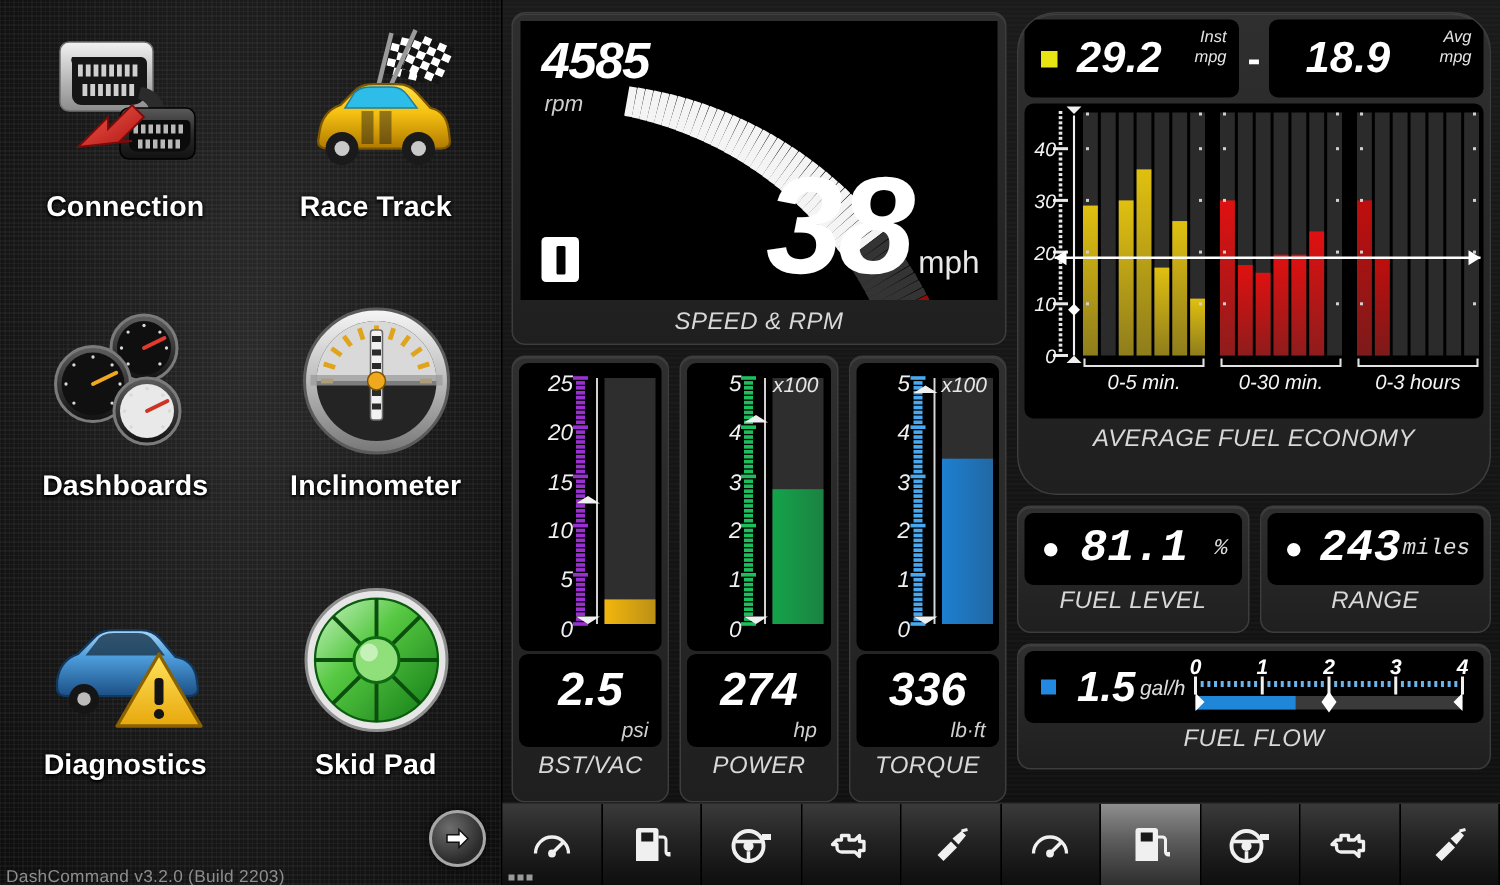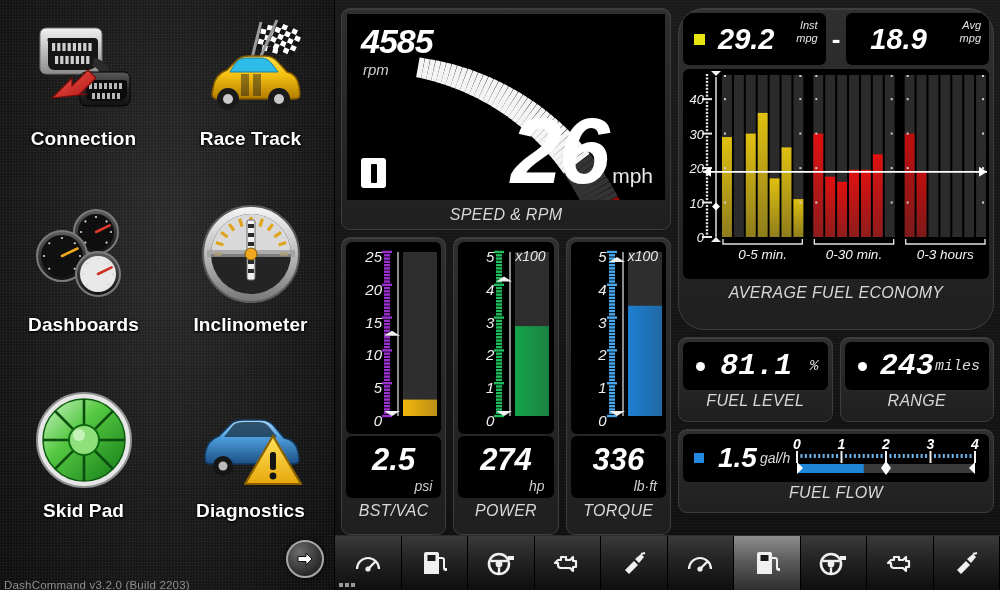--- a/index.html
+++ b/index.html
@@ -364,44 +364,20 @@
               <rect x="51" y="60" width="6" height="4" fill="#2a2a2a"></rect>
               <rect x="51" y="69" width="6" height="4" fill="#2a2a2a"></rect>
               <rect x="10" y="50" width="88" height="7" fill="#9b9b9b" opacity=".75"></rect>
               <circle cx="54" cy="54" r="6" fill="#f0a81e" stroke="#7a5400"></circle>
             </svg></div>
           <div class="launch-label">Inclinometer</div>
         </div>
         <div class="launch-cell">
           <div class="launch-icon"><svg width="108" height="108" viewBox="0 0 108 108">
               <defs>
-                <linearGradient id="gGr" x1="0" y1="0" x2="1" y2="1">
-                  <stop offset="0" stop-color="#cdf5c8"></stop>
-                  <stop offset="0.4" stop-color="#56c842"></stop>
-                  <stop offset="1" stop-color="#117a15"></stop>
-                </linearGradient>
-              </defs>
-              <circle cx="54" cy="54" r="47" fill="#e6e6e6" stroke="#8f8f8f" stroke-width="2"></circle>
-              <circle cx="54" cy="54" r="41" fill="url(#gGr)" stroke="#0c5c10" stroke-width="1.5"></circle>
-              <line x1="67" y1="54" x2="95" y2="54" stroke="#0b4f0e" stroke-width="2.6"></line>
-              <line x1="63.19238815542512" y1="63.19238815542512" x2="82.99137802864846" y2="82.99137802864844" stroke="#0b4f0e" stroke-width="2.6"></line>
-              <line x1="54" y1="67" x2="54" y2="95" stroke="#0b4f0e" stroke-width="2.6"></line>
-              <line x1="44.80761184457488" y1="63.19238815542512" x2="25.008621971351555" y2="82.99137802864846" stroke="#0b4f0e" stroke-width="2.6"></line>
-              <line x1="41" y1="54" x2="13" y2="54.00000000000001" stroke="#0b4f0e" stroke-width="2.6"></line>
-              <line x1="44.80761184457488" y1="44.80761184457488" x2="25.008621971351545" y2="25.008621971351555" stroke="#0b4f0e" stroke-width="2.6"></line>
-              <line x1="54" y1="41" x2="53.99999999999999" y2="13" stroke="#0b4f0e" stroke-width="2.6"></line>
-              <line x1="63.192388155425114" y1="44.80761184457488" x2="82.99137802864844" y2="25.008621971351545" stroke="#0b4f0e" stroke-width="2.6"></line>
-              <circle cx="54" cy="54" r="15" fill="#8fe07a" stroke="#0e6b12" stroke-width="2"></circle>
-              <circle cx="49" cy="49" r="6" fill="#d8f7cf" opacity=".75"></circle>
-            </svg></div>
-          <div class="launch-label">Skid Pad</div>
-        </div>
-        <div class="launch-cell">
-          <div class="launch-icon"><svg width="108" height="108" viewBox="0 0 108 108">
-              <defs>
                 <linearGradient id="gBlu" x1="0" y1="0" x2="0" y2="1">
                   <stop offset="0" stop-color="#a8d6f7"></stop>
                   <stop offset="0.4" stop-color="#4e9edd"></stop>
                   <stop offset="1" stop-color="#1b4f85"></stop>
                 </linearGradient>
                 <linearGradient id="gYel" x1="0" y1="0" x2="0" y2="1">
                   <stop offset="0" stop-color="#ffe45c"></stop>
                   <stop offset="1" stop-color="#e8a70c"></stop>
                 </linearGradient>
               </defs>
@@ -410,20 +386,44 @@
               <circle cx="26" cy="80" r="10" fill="#151515"></circle>
               <circle cx="26" cy="80" r="4.5" fill="#bbb"></circle>
               <circle cx="76" cy="80" r="10" fill="#151515"></circle>
               <circle cx="76" cy="80" r="4.5" fill="#bbb"></circle>
               <path d="M76 50 L104 98 H48 Z" fill="url(#gYel)" stroke="#8a6000" stroke-width="2.2" stroke-linejoin="round"></path>
               <rect x="73" y="66" width="6" height="18" rx="2.5" fill="#141414"></rect>
               <circle cx="76" cy="90" r="3.4" fill="#141414"></circle>
             </svg></div>
           <div class="launch-label">Diagnostics</div>
         </div>
+        <div class="launch-cell">
+          <div class="launch-icon"><svg width="108" height="108" viewBox="0 0 108 108">
+              <defs>
+                <linearGradient id="gGr" x1="0" y1="0" x2="1" y2="1">
+                  <stop offset="0" stop-color="#cdf5c8"></stop>
+                  <stop offset="0.4" stop-color="#56c842"></stop>
+                  <stop offset="1" stop-color="#117a15"></stop>
+                </linearGradient>
+              </defs>
+              <circle cx="54" cy="54" r="47" fill="#e6e6e6" stroke="#8f8f8f" stroke-width="2"></circle>
+              <circle cx="54" cy="54" r="41" fill="url(#gGr)" stroke="#0c5c10" stroke-width="1.5"></circle>
+              <line x1="67" y1="54" x2="95" y2="54" stroke="#0b4f0e" stroke-width="2.6"></line>
+              <line x1="63.19238815542512" y1="63.19238815542512" x2="82.99137802864846" y2="82.99137802864844" stroke="#0b4f0e" stroke-width="2.6"></line>
+              <line x1="54" y1="67" x2="54" y2="95" stroke="#0b4f0e" stroke-width="2.6"></line>
+              <line x1="44.80761184457488" y1="63.19238815542512" x2="25.008621971351555" y2="82.99137802864846" stroke="#0b4f0e" stroke-width="2.6"></line>
+              <line x1="41" y1="54" x2="13" y2="54.00000000000001" stroke="#0b4f0e" stroke-width="2.6"></line>
+              <line x1="44.80761184457488" y1="44.80761184457488" x2="25.008621971351545" y2="25.008621971351555" stroke="#0b4f0e" stroke-width="2.6"></line>
+              <line x1="54" y1="41" x2="53.99999999999999" y2="13" stroke="#0b4f0e" stroke-width="2.6"></line>
+              <line x1="63.192388155425114" y1="44.80761184457488" x2="82.99137802864844" y2="25.008621971351545" stroke="#0b4f0e" stroke-width="2.6"></line>
+              <circle cx="54" cy="54" r="15" fill="#8fe07a" stroke="#0e6b12" stroke-width="2"></circle>
+              <circle cx="49" cy="49" r="6" fill="#d8f7cf" opacity=".75"></circle>
+            </svg></div>
+          <div class="launch-label">Skid Pad</div>
+        </div>
       </div>
     <div class="version-text">DashCommand v3.2.0 (Build 2203)</div>
     <div class="next-btn">
       <svg width="22" height="22" viewBox="0 0 22 22">
         <path d="M4 8.5 h8 V5 l6 6 -6 6 v-3.5 H4 z" fill="#fff" stroke="#111" stroke-width="1"></path>
       </svg>
     </div>
   </div>
 
   <div id="dash">
@@ -619,21 +619,21 @@
                 </g>
                 <g transform="rotate(84 278.63047384206834 273.86788418308663)">
                   <rect x="276.0304738420683" y="252.86788418308663" width="5.2" height="42" fill="rgb(249,23,23)" rx="0.5"></rect>
                 </g>
               </svg>
             <div class="rpm-value">4585</div>
             <div class="rpm-unit">rpm</div>
             <div class="gear-box">
               <div class="gear-bar"></div>
             </div>
-            <div class="speed-value">26</div>
+            <div class="speed-value">38</div>
             <div class="speed-unit">mph</div>
           </div>
           <div class="panel-caption">SPEED &amp; RPM</div>
         </div>
 
         <div class="gauges-row" id="gauges-row">
             <div class="panel gauge-panel">
               <div class="gauge-screen">
                 <div class="gauge-ticklabels">
                   <span style="top: 10px;">25</span>

